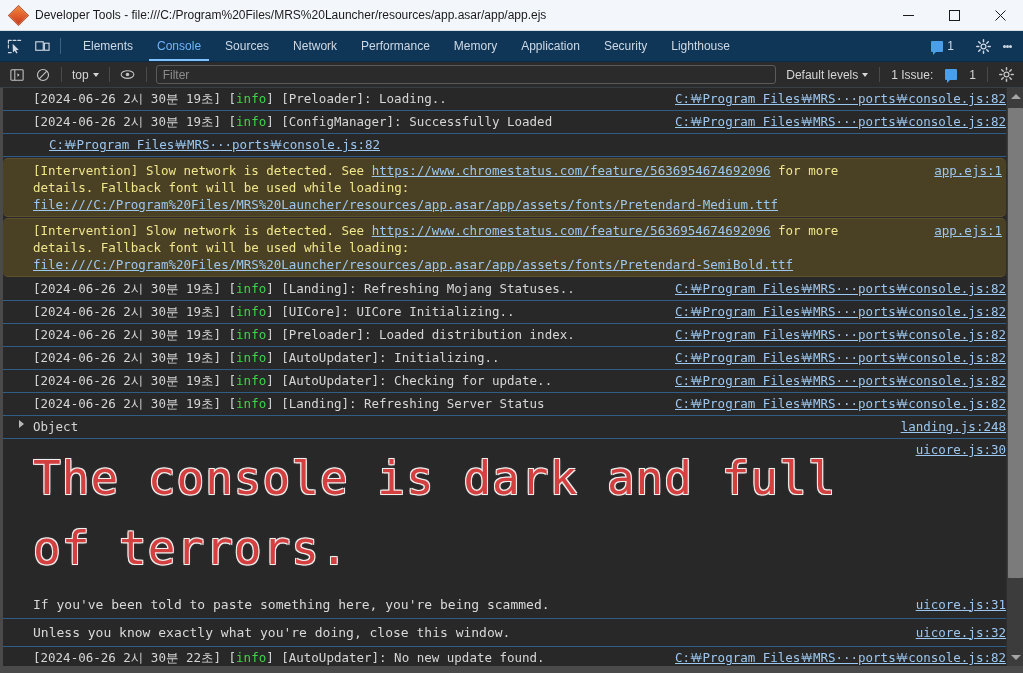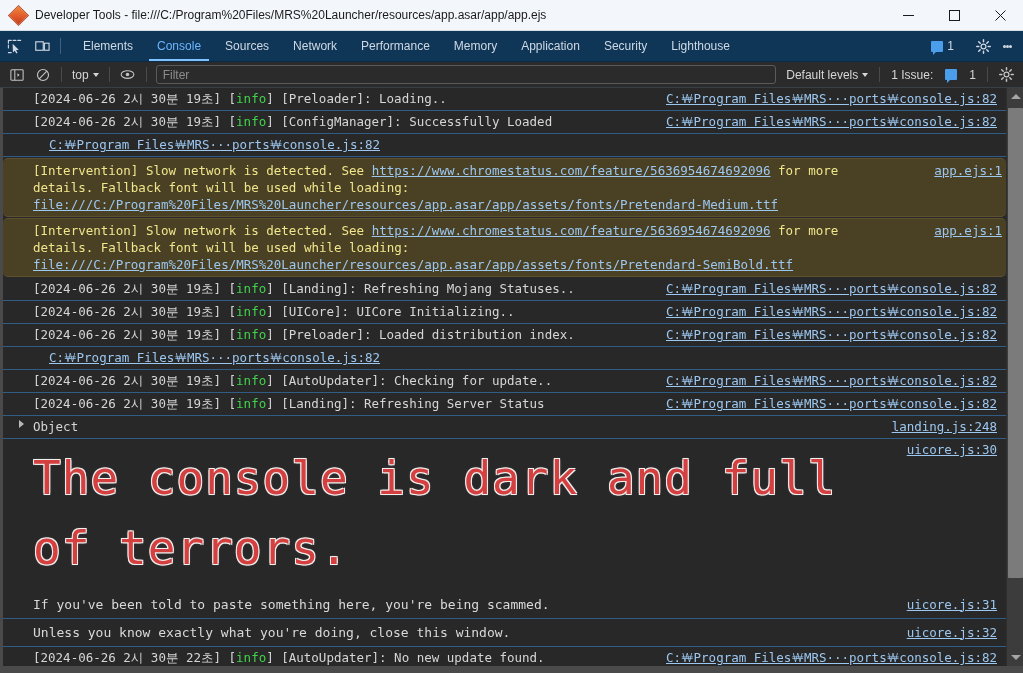--- a/index.html
+++ b/index.html
@@ -145,21 +145,21 @@
     display: flex; min-height: 0;
   }
   .console-body {
     flex: 1 1 auto; min-width: 0;
     overflow: hidden; position: relative;
   }
   .row {
     position: relative;
     border-bottom: 1px solid #2f5d86;
     min-height: 22px;
-    padding: 2px 9px 2px 30px;
+    padding: 2px 0 2px 30px;
     display: flex; align-items: flex-start;
     font-family: "DejaVu Sans Mono", monospace;
     font-size: 12.5px;
     color: #d6d6d6;
     line-height: 18px;
   }
   .row .msg { flex: 1 1 auto; min-width: 0; white-space: pre-wrap; word-break: break-word; }
   .row .src {
     flex: 0 0 auto; margin-left: 10px; padding-left: 6px;
     color: #9cc7f0; text-decoration: underline;
@@ -383,20 +383,21 @@
         </div>
         <div class="row">
           <div class="msg"><span>[2024-06-26 2시 30분 19초] [</span><span class="lvl-info">info</span><span>] [UICore]: UICore Initializing..</span></div>
           <a class="src">C:￦Program Files￦MRS···ports￦console.js:82</a>
         </div>
         <div class="row">
           <div class="msg"><span>[2024-06-26 2시 30분 19초] [</span><span class="lvl-info">info</span><span>] [Preloader]: Loaded distribution index.</span></div>
           <a class="src">C:￦Program Files￦MRS···ports￦console.js:82</a>
         </div>
         <div class="row">
+          <div class="msg"><span>[2024-06-26 2시 30분 19초] [</span><span class="lvl-info">info</span><span>] [AutoUpdater]: Initializing..</span></div>
           <a class="src">C:￦Program Files￦MRS···ports￦console.js:82</a>
         </div>
         <div class="row">
           <div class="msg"><span>[2024-06-26 2시 30분 19초] [</span><span class="lvl-info">info</span><span>] [AutoUpdater]: Checking for update..</span></div>
           <a class="src">C:￦Program Files￦MRS···ports￦console.js:82</a>
         </div>
         <div class="row">
           <div class="msg"><span>[2024-06-26 2시 30분 19초] [</span><span class="lvl-info">info</span><span>] [Landing]: Refreshing Server Status</span></div>
           <a class="src">C:￦Program Files￦MRS···ports￦console.js:82</a>
         </div>

